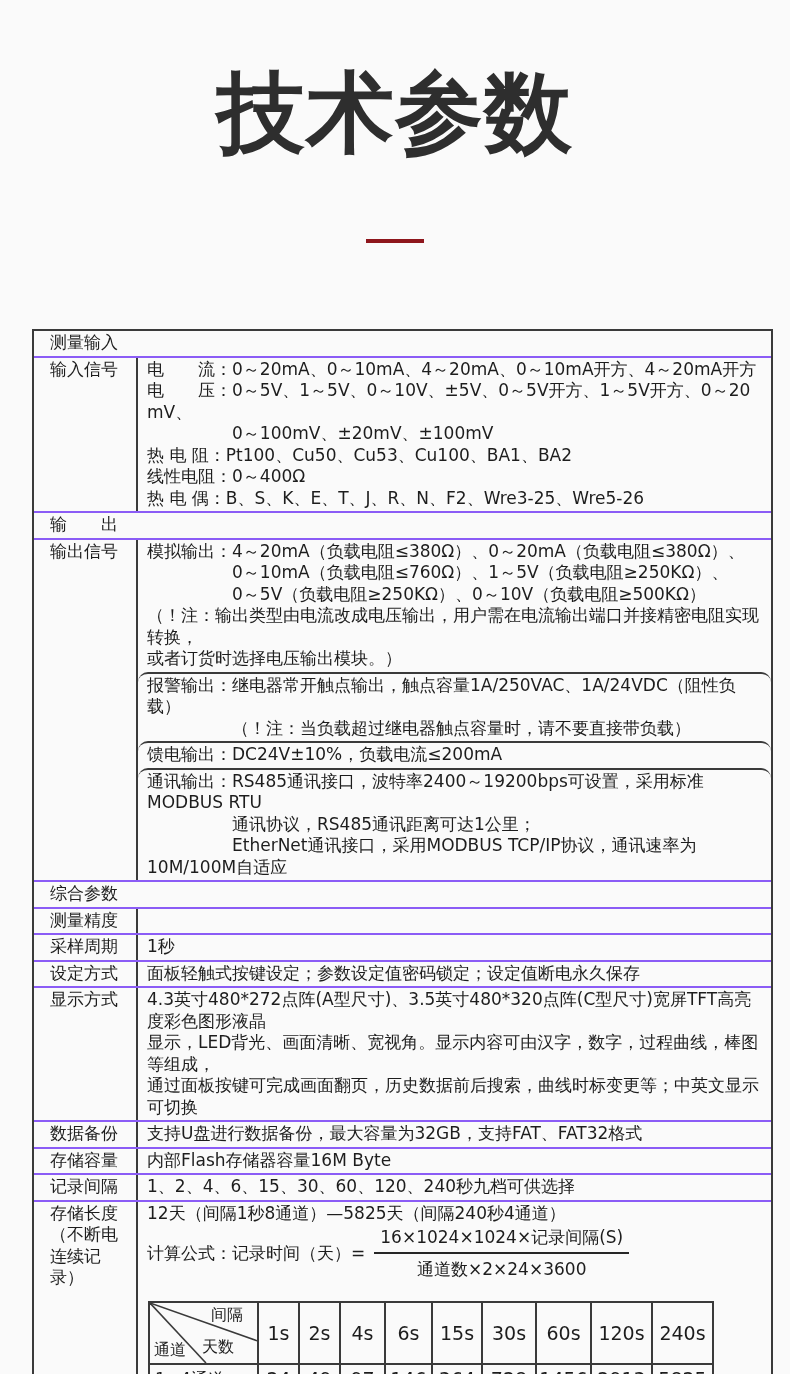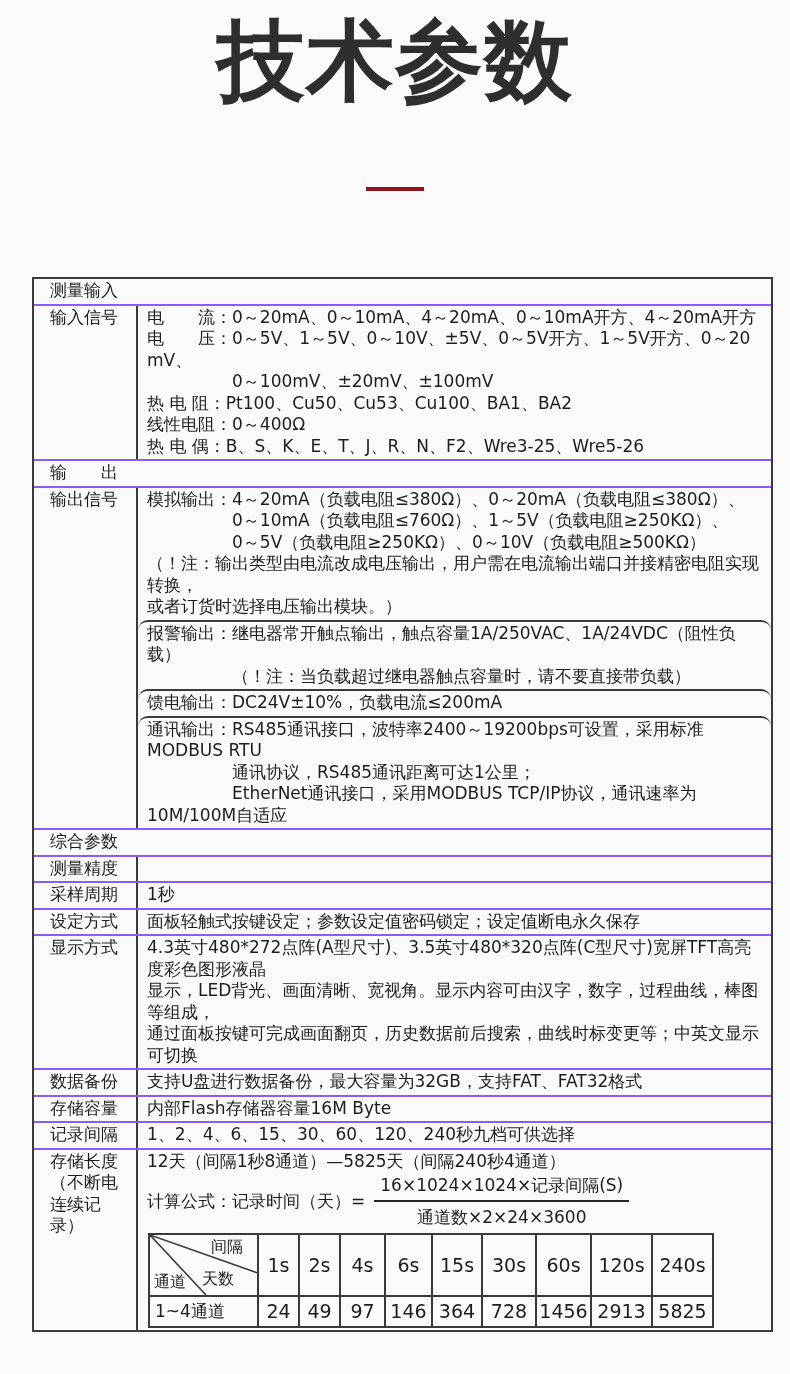--- a/index.html
+++ b/index.html
@@ -9,20 +9,21 @@
     min-height: 1374px;
     background: #fafafa;
     color: #1d1d1d;
     font-family: "DejaVu Sans", "Liberation Sans", sans-serif;
   }
   .page { width: 790px; min-height: 1374px; overflow: hidden; }
 
   
   .title {
     margin: 0;
+    padding-top: 52px;
     text-align: center;
     font-size: 88px;
     line-height: 1.38;
     font-weight: 900;
     letter-spacing: 1px;
     color: #2e2e2e;
   }
   .divider {
     width: 58px;
     height: 4px;
@@ -50,21 +51,21 @@
     padding: 1px 4px 2px 16px;
     border-right: 2px solid #3a3a3a;
   }
   .val { flex: 1; min-width: 0; padding: 1px 6px 2px 9px; }
   .val.nopad { padding: 0; }
   .sub { padding: 1px 6px 2px 9px; border-radius: 10px; }
   .sub + .sub { border-top: 2px solid #3a3a3a; }
   .line { white-space: pre-wrap; }
 
   
-  .formula { display: flex; align-items: center; gap: 9px; margin: 3px 0 5px; }
+  .formula { display: flex; align-items: center; gap: 9px; margin: 3px 0 21px; }
   .frac { display: inline-block; text-align: center; }
   .f-num { display: block; border-bottom: 2px solid #262626; padding: 0 6px 3px; text-align: center; }
   .f-den { display: block; padding-top: 5px; }
 
   .matrix {
     border-collapse: collapse;
     table-layout: fixed;
     width: 564px;
     margin: 5px 0 0 1px;
     background: #fafafa;

